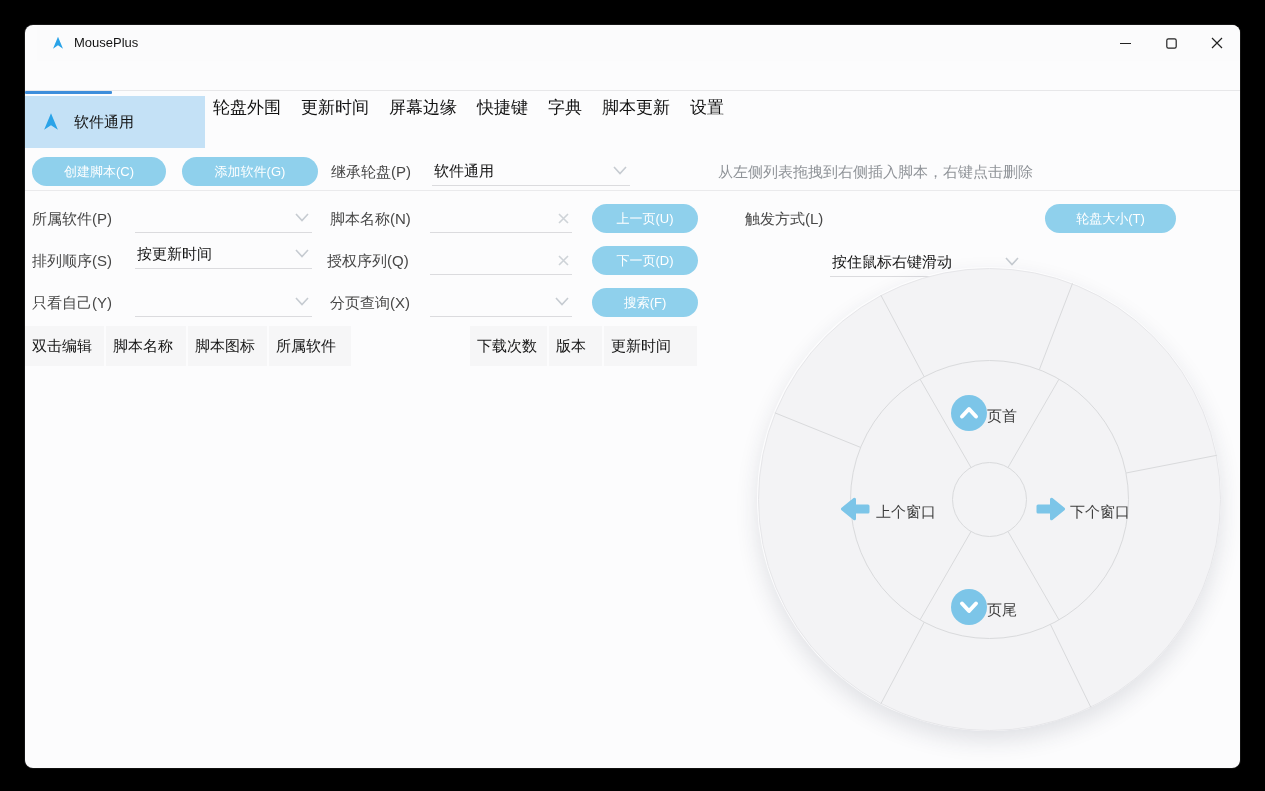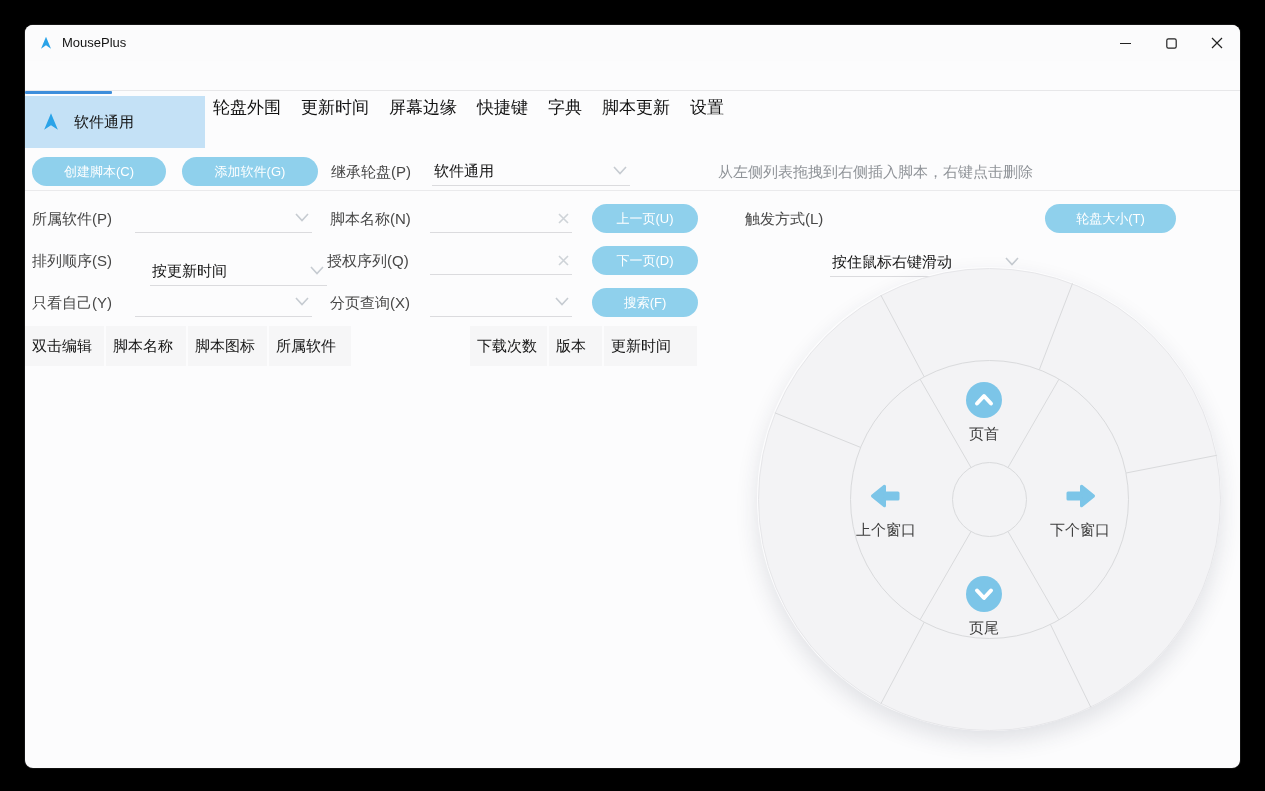--- a/index.html
+++ b/index.html
@@ -1,20 +1,20 @@
 <!DOCTYPE html>
 <html><head>
 <meta charset="utf-8">
 <style>
   html,body{margin:0;padding:0;background:#000;width:1265px;height:791px;overflow:hidden;
     font-family:"Liberation Sans","DejaVu Sans",sans-serif;}
   .window{position:absolute;left:25px;top:25px;width:1215px;height:743px;background:#fcfcfd;
     border-radius:8px;box-shadow:0 10px 30px rgba(0,0,0,.55),0 0 0 1px rgba(255,255,255,.10);overflow:hidden;}
   
-  .titlebar{position:absolute;left:0;top:0;right:0;height:36px;background:#fbfbfc;}
+  .titlebar{position:absolute;left:12px;top:0;right:0;height:36px;background:#fbfbfc;}
   .logo{position:absolute;left:13px;top:10px;width:16px;height:16px;}
   .title{position:absolute;left:37px;top:0;height:36px;line-height:36px;font-size:13px;color:#141414;}
   .win-controls{position:absolute;right:0;top:0;height:36px;display:flex;}
   .wbtn{width:46px;height:36px;display:flex;align-items:center;justify-content:center;cursor:default;}
   
   .tabbar{position:absolute;left:0;top:36px;right:0;height:30px;display:flex;align-items:stretch;
     padding-left:2px;border-bottom:1px solid #e7e7e9;background:#fcfcfd;box-sizing:border-box;}
   .tab{position:relative;padding:0 10px;line-height:29px;font-size:17px;color:#131313;white-space:nowrap;margin-top:32px;}
   .tab.active{color:#4691d8;}
   .tab.active::after{content:"";position:absolute;left:-2px;right:3px;bottom:-1px;height:3px;background:#3e8edb;border-radius:1px;}
@@ -34,21 +34,21 @@
   .hint{position:absolute;height:29px;line-height:29px;font-size:15px;color:#8f9398;white-space:nowrap;}
   .divider{position:absolute;left:0;right:0;top:165px;height:1px;background:#eaeaec;}
   
   .thead{position:absolute;left:0;top:301px;width:700px;height:40px;}
   .th{position:absolute;top:0;height:40px;line-height:40px;background:#f6f6f7;font-size:15px;color:#161616;
     padding-left:7px;box-sizing:border-box;white-space:nowrap;}
   
   .wheel{position:absolute;left:732px;top:242px;width:464px;height:464px;}
   .wheel-shadow{position:absolute;left:0;top:0;width:464px;height:464px;border-radius:50%;
     box-shadow:0 10px 22px rgba(40,50,70,.13);}
-  .witem{position:absolute;display:flex;flex-direction:column;align-items:center;transform:translate(-50%,-50%);}
+  .witem{position:absolute;display:flex;flex-direction:row;align-items:center;transform:translate(-50%,-50%);}
   .witem .lbl{margin-top:7px;font-size:15px;color:#3c3c3c;white-space:nowrap;}
 </style>
 </head>
 <body>
 
 <div class="window">
 
   <div class="titlebar">
     <svg class="logo" viewBox="0 0 24 24">
       <path d="M12 2.5 L19.5 20.5 L12 15.5 L4.5 20.5 Z" fill="#2aa3e8"></path>
@@ -115,21 +115,21 @@
   <span class="flabel" style="left:305px;top:179px;">脚本名称(N)</span>
   <div class="field" style="left:405px;top:179px;width:142px;">
     <input value="" style="">
     <svg class="tail" width="11" height="11" viewBox="0 0 11 11">
         <path d="M1 1 L10 10 M10 1 L1 10" stroke="#ced3d8" stroke-width="1.6"></path>
       </svg>
   </div>
   <button class="pill" style="left:567px;top:179px;width:106px;">上一页(U)</button>
 
   <span class="flabel" style="left:7px;top:221px;">排列顺序(S)</span>
-  <div class="field" style="left:110px;top:232px;width:177px;margin-left:15px;">
+  <div class="field" style="left:110px;top:215px;width:177px;">
     <span class="val">按更新时间</span>
     <svg class="tail" width="14" height="9" viewBox="0 0 14 9">
         <polyline points="1,1 7,7.5 13,1" fill="none" stroke="#c6cbd1" stroke-width="1.6"></polyline>
       </svg>
   </div>
   <span class="flabel" style="left:302px;top:221px;">授权序列(Q)</span>
   <div class="field" style="left:405px;top:221px;width:142px;">
     <input value="" style="">
     <svg class="tail" width="11" height="11" viewBox="0 0 11 11">
         <path d="M1 1 L10 10 M10 1 L1 10" stroke="#ced3d8" stroke-width="1.6"></path>

